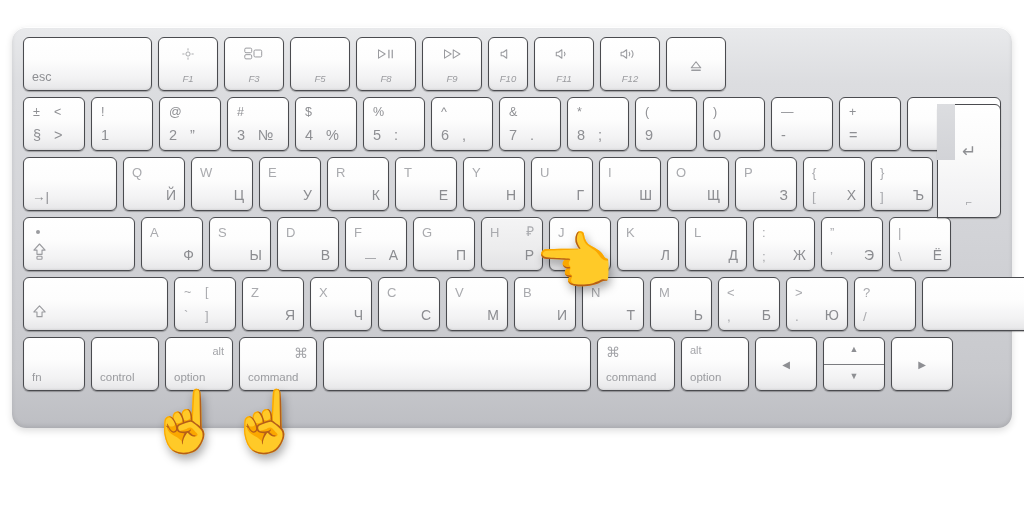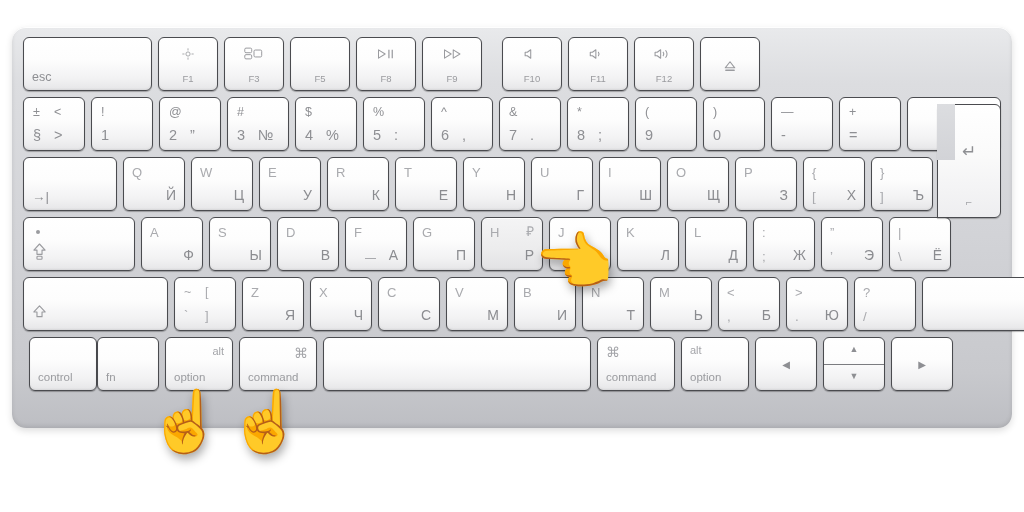--- a/index.html
+++ b/index.html
@@ -55,21 +55,21 @@
   .tc { left: 0; right: 0; top: 8px; text-align: center; }
 
   .t11 { font-size: 11px; }
   .t12 { font-size: 12.5px; }
   .t13 { font-size: 13.5px; }
   .t15 { font-size: 15px; }
 
   
   .fnrow { height: 54px; margin-bottom: 6px; }
   .fnrow .key { height: 54px; }
-  .fnrow .fnlabel { font-size: 9.5px; color: #9a9b9f; }
+  .fnrow .fnlabel { font-size: 9.5px; color: #9a9b9f; font-style: italic; }
   .fnrow .glyph { font-size: 13px; color: #9a9b9f; }
 
   .numrow, .qrow, .arow, .zrow { height: 54px; margin-bottom: 6px; }
   .numrow .key, .qrow .key, .arow .key, .zrow .key { height: 54px; }
   .botrow { height: 54px; }
   .botrow .key { height: 54px; }
 
   
   .q-tl { left: 9px;  top: 8px;  font-size: 12.5px; }
   .q-tr { left: 50%;  top: 8px;  font-size: 12.5px; }
@@ -172,21 +172,21 @@
           <svg width="20" height="12" viewBox="0 0 24 14" style="vertical-align:middle">
             <g fill="none" stroke="#9a9b9f" stroke-width="1.25" stroke-linejoin="round">
               <path d="M3 2 L11 7 L3 12 Z"></path>
                 <path d="M13.5 2 L21.5 7 L13.5 12 Z"></path>
             </g>
           </svg>
         </span>
         <span class="lb bc fnlabel">F9</span>
       </div>
 
-      <div class="key" style="width:60px;margin-left:20px">
+      <div class="key" style="width:40px;margin-left:6px">
         <span class="lb tc glyph">
           <svg width="16" height="12" viewBox="0 0 18 14" style="vertical-align:middle">
             <path d="M7.5 2 L3.5 5 L1 5 L1 9 L3.5 9 L7.5 12 Z" fill="none" stroke="#9a9b9f" stroke-width="1.25" stroke-linejoin="round"></path>
           </svg>
         </span>
         <span class="lb bc fnlabel">F10</span>
       </div>
 
       <div class="key" style="width:60px;margin-left:6px">
         <span class="lb tc glyph">
@@ -462,25 +462,25 @@
       <div class="key" style="width:62px;margin-left:6px">
         <span class="lat">?</span>
         <span class="lb bl t13" style="color:#a9aaae">/</span>
       </div>
       <div class="key" style="width:133px;margin-left:6px">
         
       </div>
     </div>
 
     <div class="krow botrow">
+      <div class="key" style="width:62px">
+        <span class="modlabel">fn</span>
+      </div>
       <div class="key" style="width:68px;margin-left:6px">
         <span class="modlabel">control</span>
-      </div>
-      <div class="key" style="width:62px">
-        <span class="modlabel">fn</span>
       </div>
       <div class="key" style="width:68px;margin-left:6px">
         <span class="modtop">alt</span>
         <span class="modlabel">option</span>
       </div>
       <div class="key" style="width:78px;margin-left:6px">
         <span class="modtop" style="font-size:14px">⌘</span>
         <span class="modlabel">command</span>
       </div>
       <div class="key" style="width:268px;margin-left:6px"></div>

